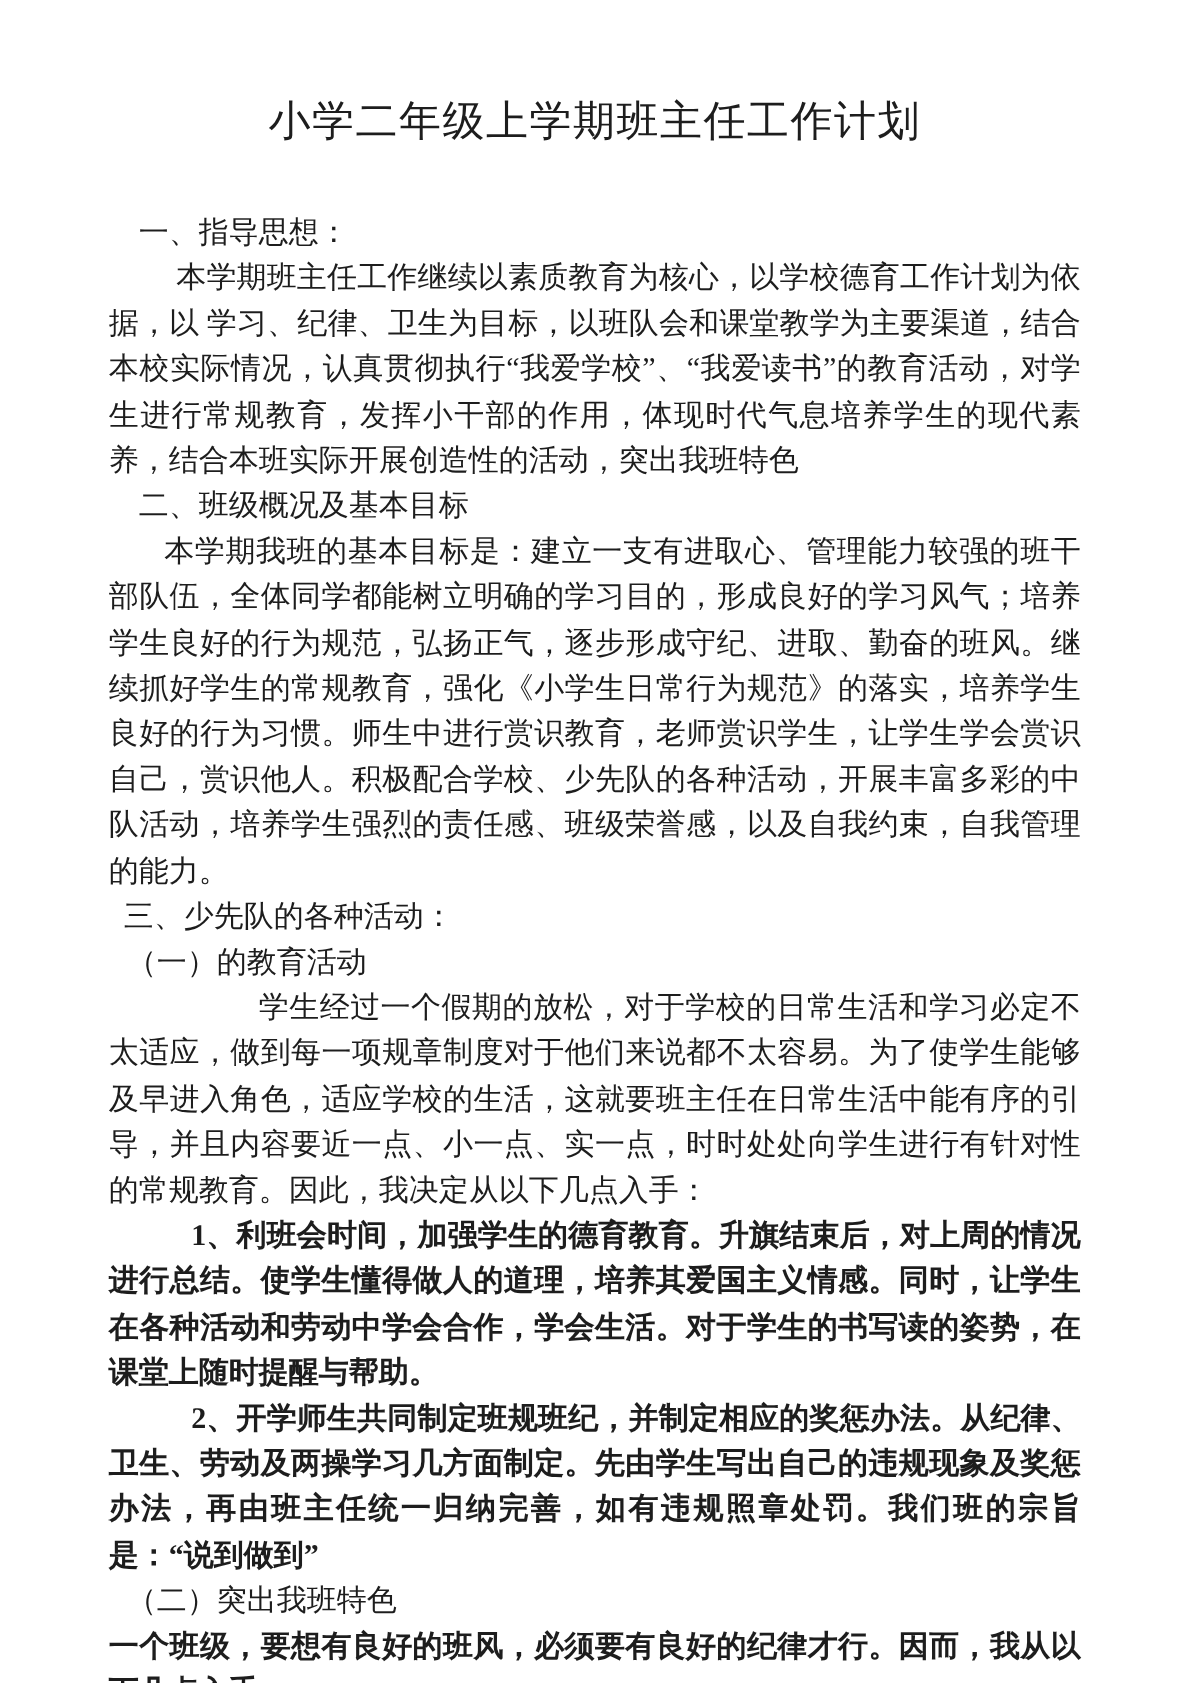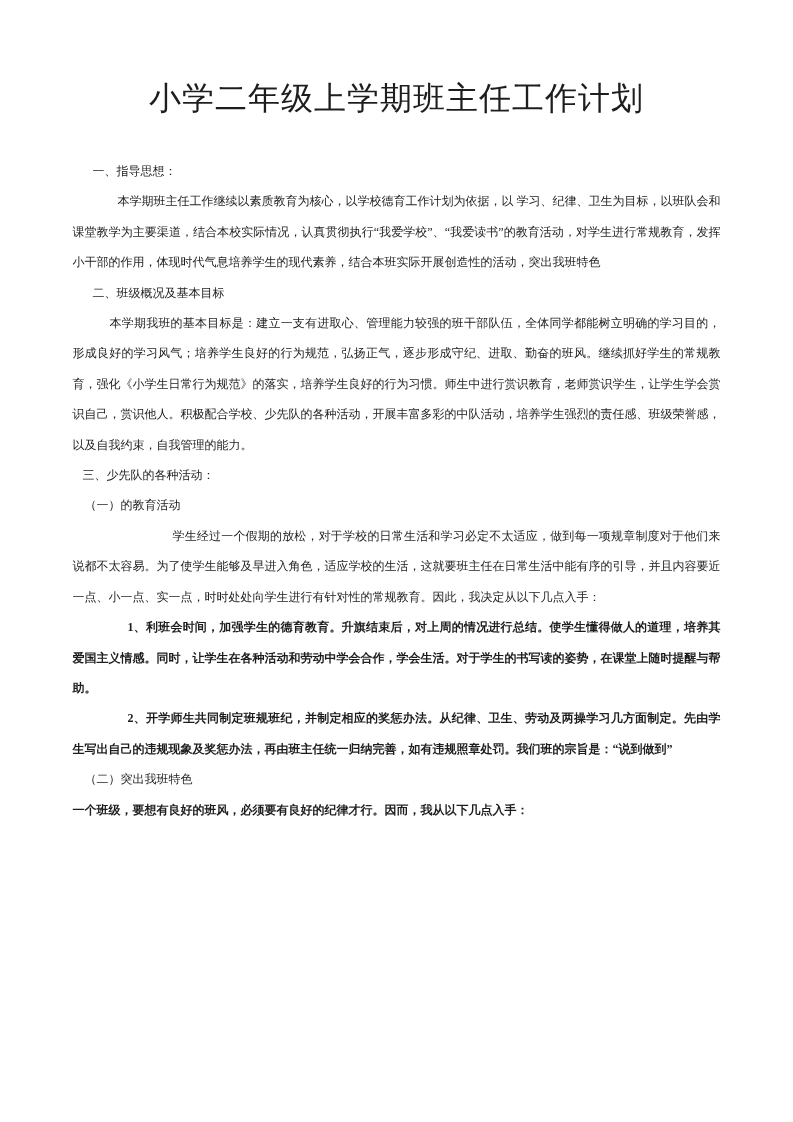--- a/index.html
+++ b/index.html
@@ -18,30 +18,30 @@
 
   
   .page {
     width: 648px;
     margin: 0 auto;
     padding-top: 64px;
     box-sizing: content-box;
   }
 
   .doc-title {
-    font-size: 32px;
+    font-size: 28px;
     line-height: 36px;
     font-weight: 500;
     text-align: center;
     letter-spacing: 1px;
-    margin: 16px 0 40px 0;
+    margin: 0 0 40px 0;
   }
 
   .block {
-    font-size: 12px;
+    font-size: 20px;
     line-height: 30.4px;
     margin: 0;
     text-align: justify;
     word-break: break-all;
   }
 
   
   .ind-h1   { text-indent: 20px; }  
   .ind-h3   { text-indent: 10px; }  
   .ind-sub  { text-indent: 12px; }  

